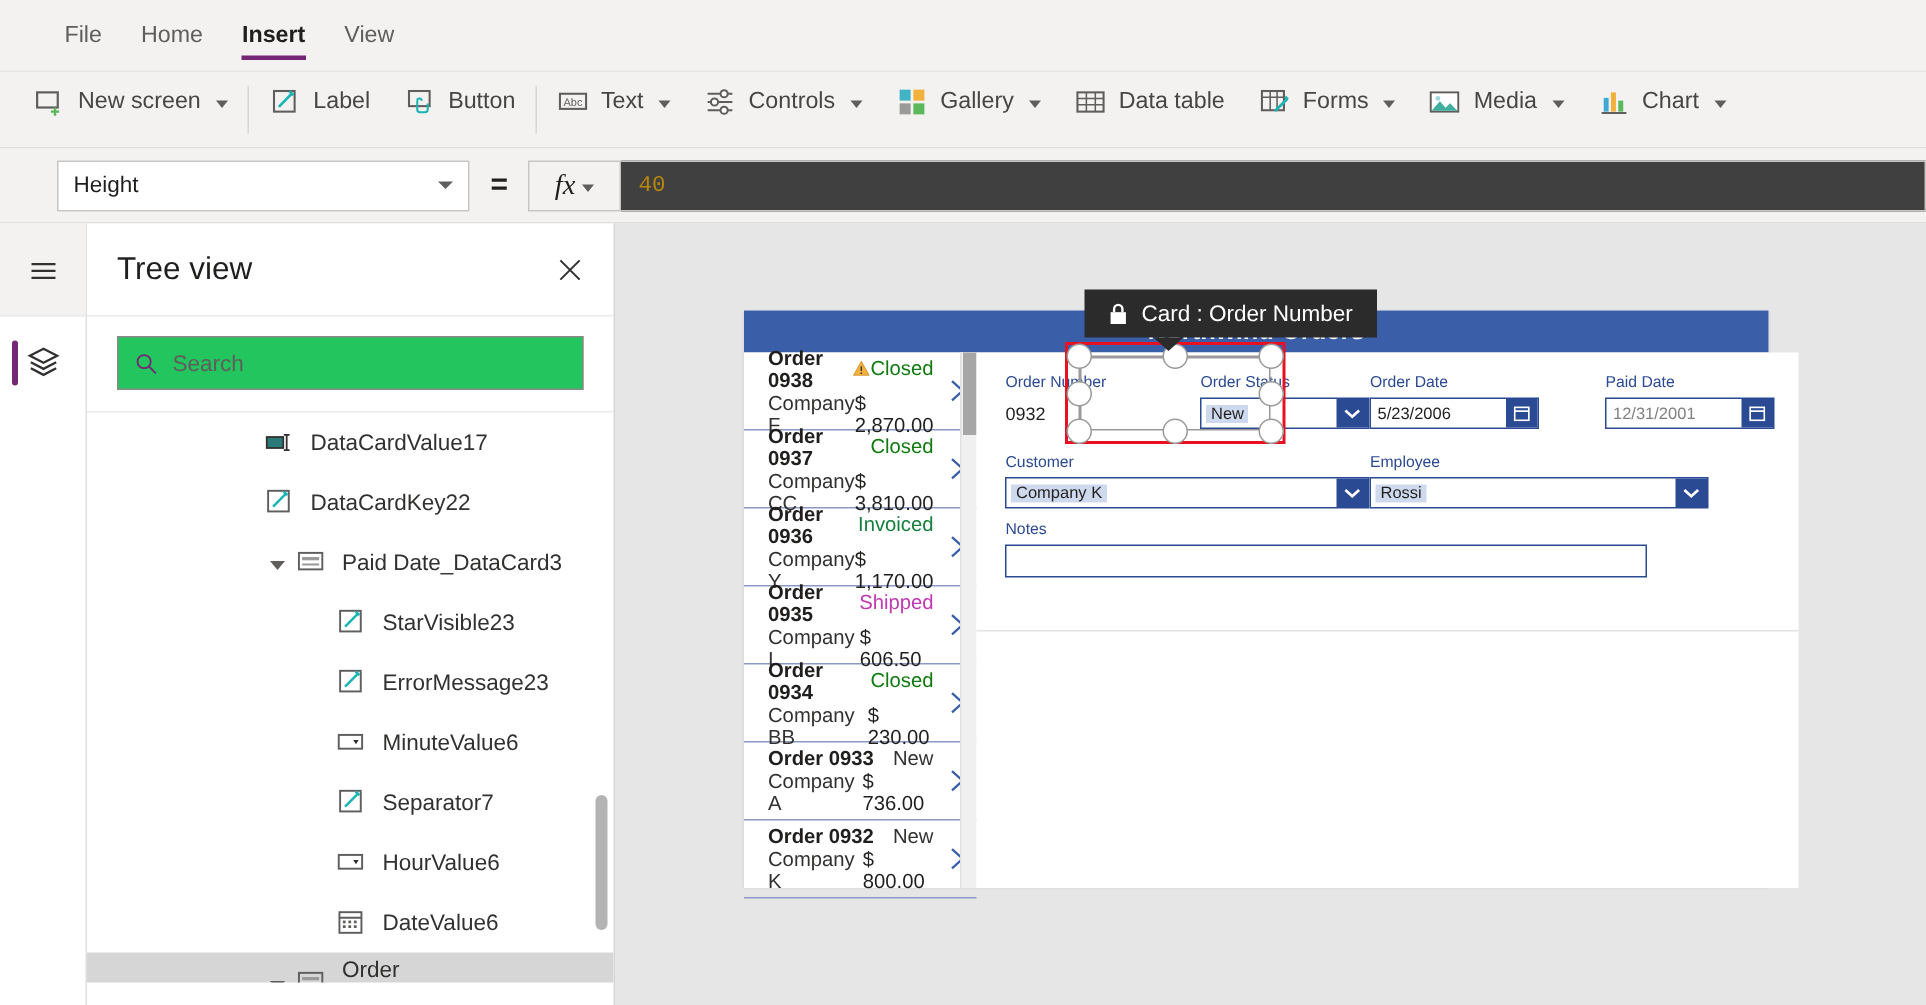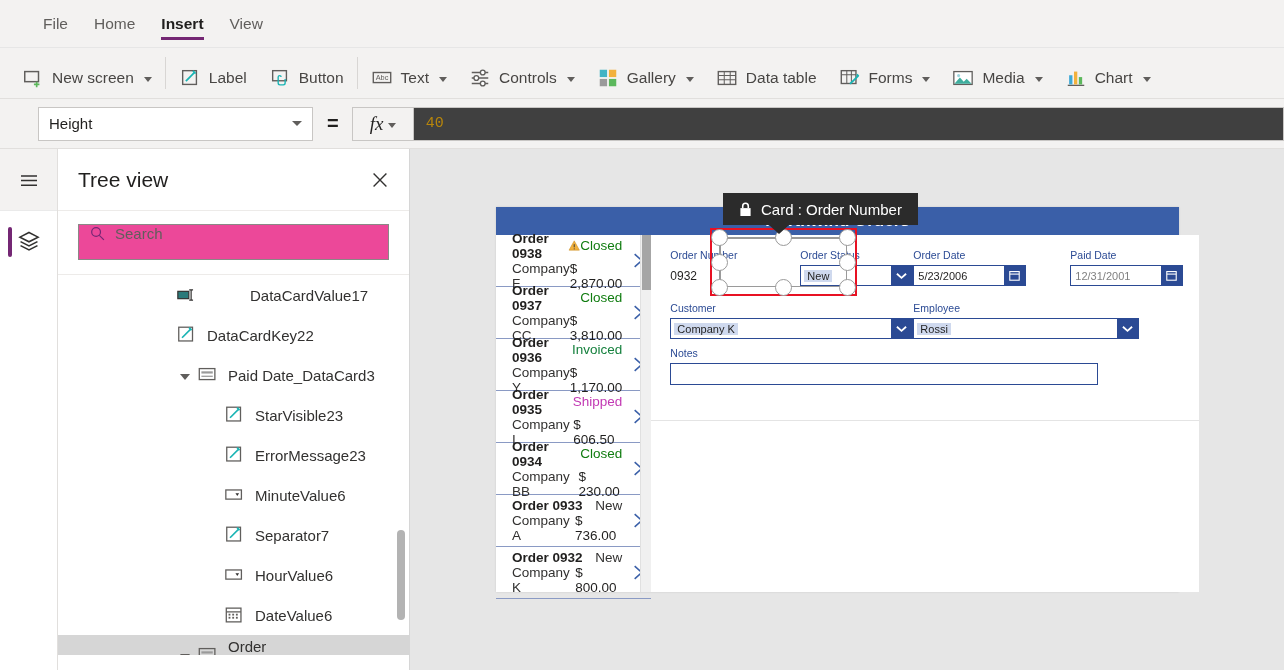--- a/index.html
+++ b/index.html
@@ -26,21 +26,21 @@
     content:""; position:absolute; bottom:8px; left:13px; right:13px;
     height:2.5px; background:#742774;
   }
 
   
   .ribbon {
     position:absolute; top:48px; left:0; width:1284px; height:51px;
     background:#f3f2f1; display:flex; align-items:center;
     border-bottom:1px solid #e1dfdd; overflow:hidden;
   }
-  .rgroup { display:flex; align-items:flex-end; height:100%; }
+  .rgroup { display:flex; align-items:flex-start; height:100%; }
   .rsep { width:1px; height:32px; background:#d8d6d4; margin:0 2px; flex:0 0 auto; }
   .rbtn {
     display:flex; align-items:center; gap:8px; height:40px;
     padding:0 11px; cursor:pointer; white-space:nowrap; flex:0 0 auto;
   }
   .rbtn .lbl { font-size:15.5px; color:#484644; }
   .chev {
     width:0;height:0;border-left:4.5px solid transparent;border-right:4.5px solid transparent;
     border-top:5px solid #605e5c; margin-left:2px; margin-top:3px;
   }
@@ -101,22 +101,22 @@
     background:#fff; border-right:1px solid #d6d6d6;
   }
   .tree-head {
     height:62px; display:flex; align-items:center; padding:0 18px 0 20px;
     border-bottom:1px solid #edebe9;
   }
   .tree-title { font-size:21px; color:#201f1e; flex:1; }
   .tree-close { cursor:pointer; width:22px; height:22px; }
   .searchwrap { padding:13px 20px 14px 20px; border-bottom:1px solid #edebe9; }
   .searchbox {
-    height:36px; border:1px solid #8a8886; background:#ec4899;
-    display:flex; align-items:flex-start; padding:0 10px; gap:9px;
+    height:36px; border:1px solid #8a8886; background:#22c55e;
+    display:flex; align-items:center; padding:0 10px; gap:9px;
   }
   .searchbox input {
     border:none; outline:none; font-size:15px; color:#201f1e;
     font-family:"Liberation Sans", sans-serif; flex:1; background:transparent;
   }
   .searchbox input::placeholder { color:#605e5c; }
   .treelist { position:relative; height:380px; overflow:hidden; }
   .trow {
     height:40px; display:flex; align-items:center; cursor:pointer;
     font-size:15px; color:#323130; padding-right:12px;
@@ -384,21 +384,21 @@
         <svg width="17" height="17" viewBox="0 0 24 24">
           <circle cx="10" cy="10" r="6.2" fill="none" stroke="#742774" stroke-width="1.7"></circle>
           <path d="M14.6 14.6L21 21" stroke="#742774" stroke-width="1.7"></path>
         </svg>
         <input type="text" placeholder="Search" style="">
       </div>
     </div>
 
     <div class="treelist">
 
-      <div class="trow" style="padding-left:118px;gap:43px;">
+      <div class="trow" style="padding-left:118px;">
         <svg class="ticon" viewBox="0 0 24 24">
           <rect x="2" y="8" width="12" height="8" fill="#2b7a7a" stroke="#323130" stroke-width="1.3"></rect>
           <path d="M16.5 6.5v11M14.4 6.5h4.2M14.4 17.5h4.2" stroke="#323130" stroke-width="1.3"></path>
         </svg>
         <span>DataCardValue17</span>
       </div>
 
       <div class="trow" style="padding-left:118px;">
         <svg class="ticon" viewBox="0 0 24 24">
           <rect x="3" y="3.5" width="15" height="15" fill="none" stroke="#605e5c" stroke-width="1.4"></rect>

